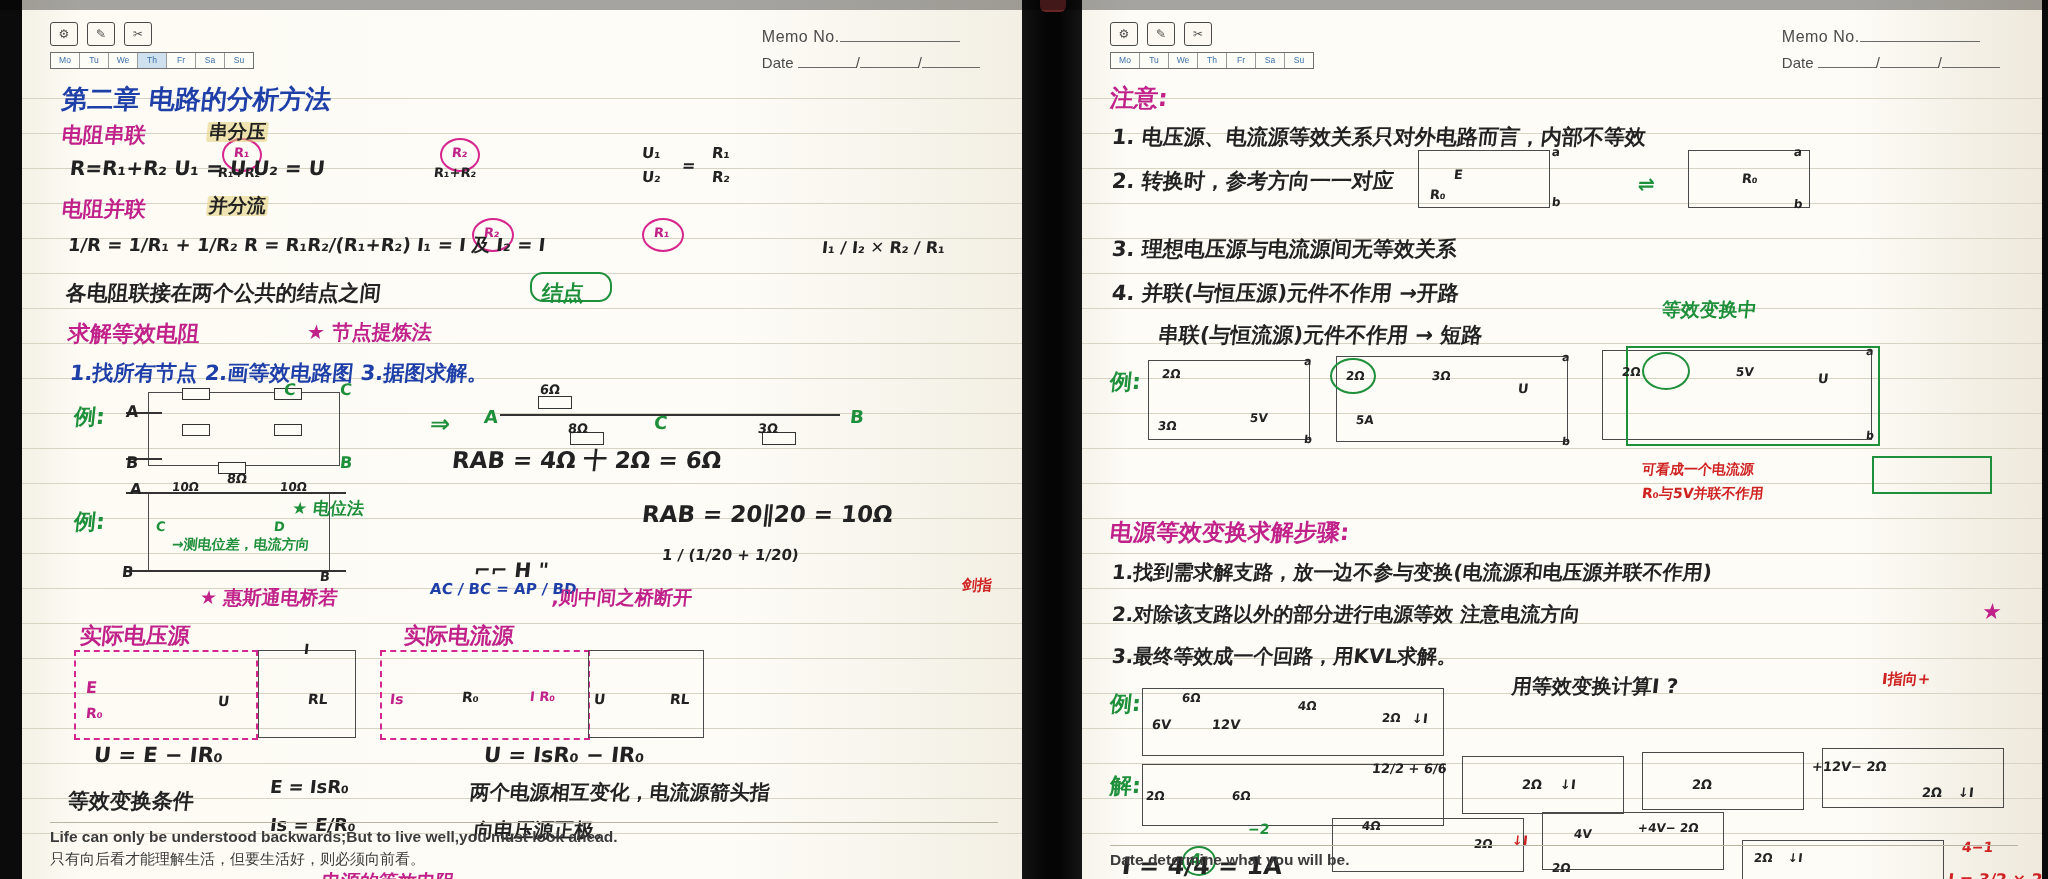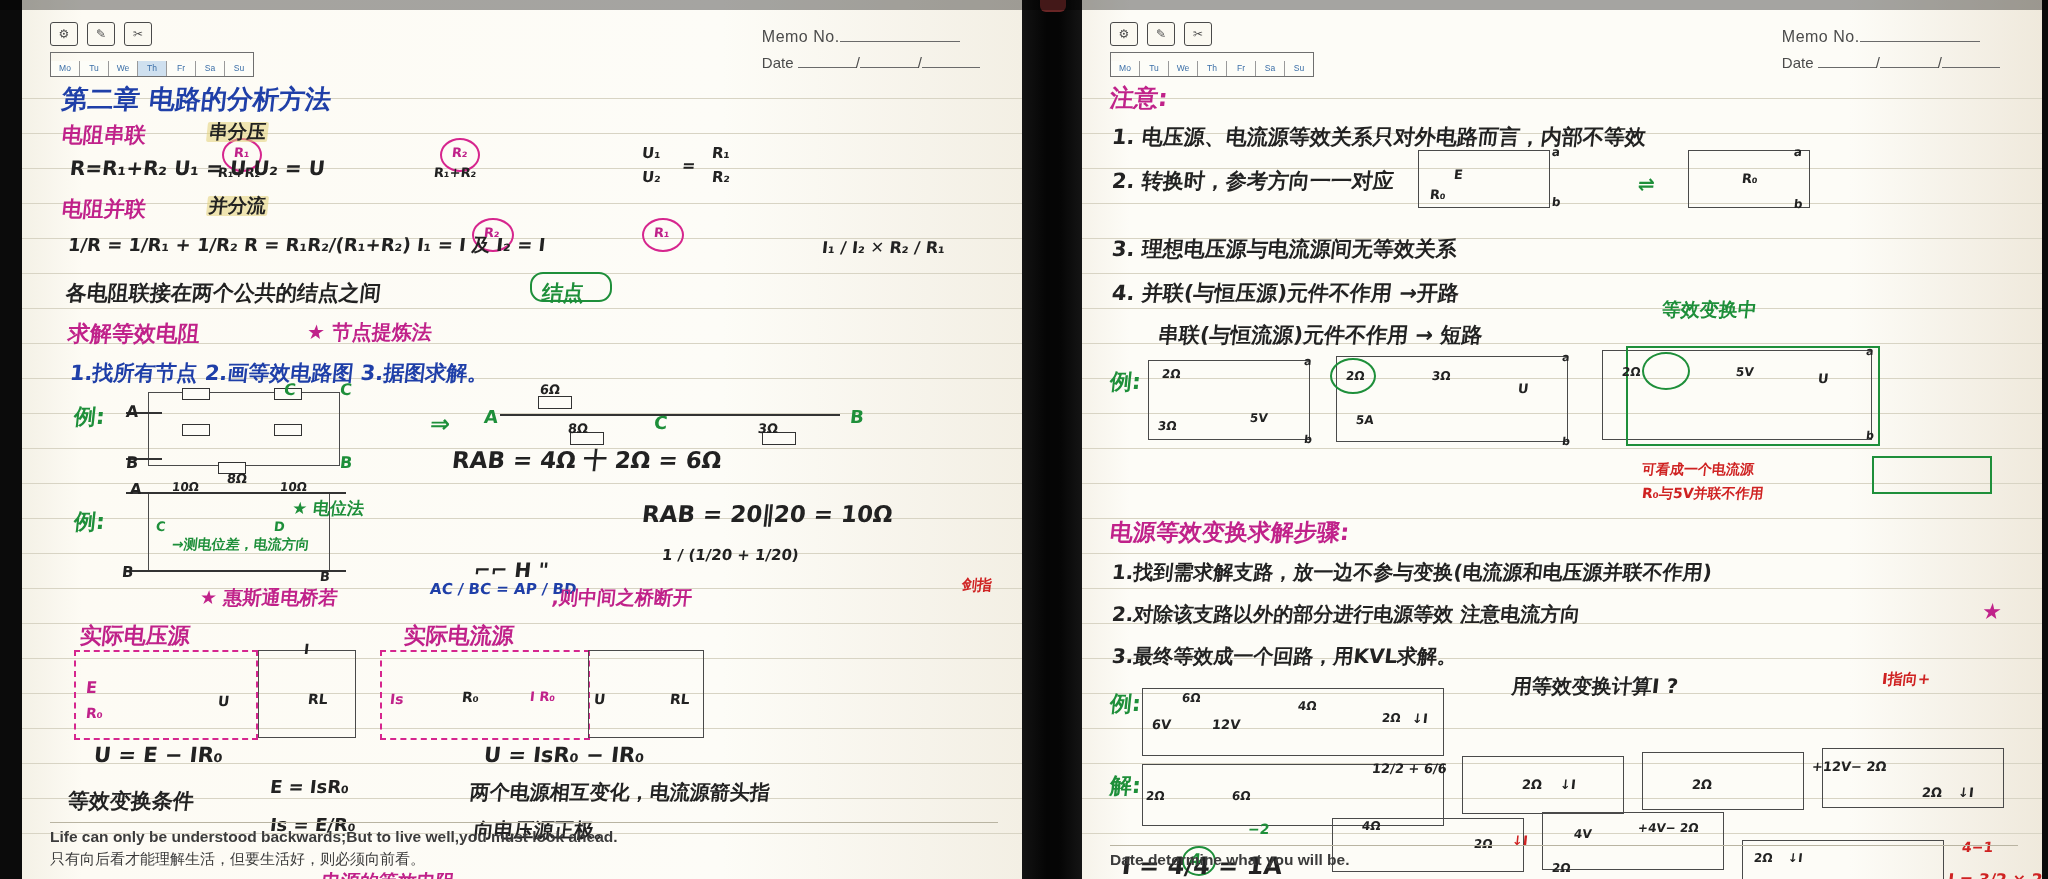--- a/index.html
+++ b/index.html
@@ -36,21 +36,21 @@
   .hdr{position:absolute;top:22px;left:28px;display:flex;gap:9px;}
   .hdr .boxicon{
     width:26px;height:22px;border:1.5px solid #4a4a4a;border-radius:3px;
     display:flex;align-items:center;justify-content:center;
     font-size:12px;color:#4a4a4a;background:#fbf9f1;
   }
   .days{position:absolute;top:52px;left:28px;display:flex;border:1px solid #6f6f6f;}
   .days span{
     min-width:24px;height:15px;line-height:15px;text-align:center;
     font-size:8.5px;color:#3b6fa8;border-right:1px solid #9a9a9a;
-    padding:0 2px;background:#fdfdf8;margin-top:8px;
+    padding:0 2px;background:#fdfdf8;
   }
   .days span:last-child{border-right:none;}
   .days span.on{background:#cfe0ef;}
   .memo{position:absolute;top:28px;right:42px;text-align:left;color:#4b4b4b;}
   .memo .l1{font-size:16px;letter-spacing:.5px;}
   .memo .l2{font-size:15px;margin-top:8px;}
   .memo .l2 u{display:inline-block;width:58px;border-bottom:1px solid #6a6a6a;}
   
   .foot{position:absolute;left:28px;right:24px;bottom:10px;}
   .foot .en{font-size:15.5px;color:#3b3b3b;font-weight:600;}

